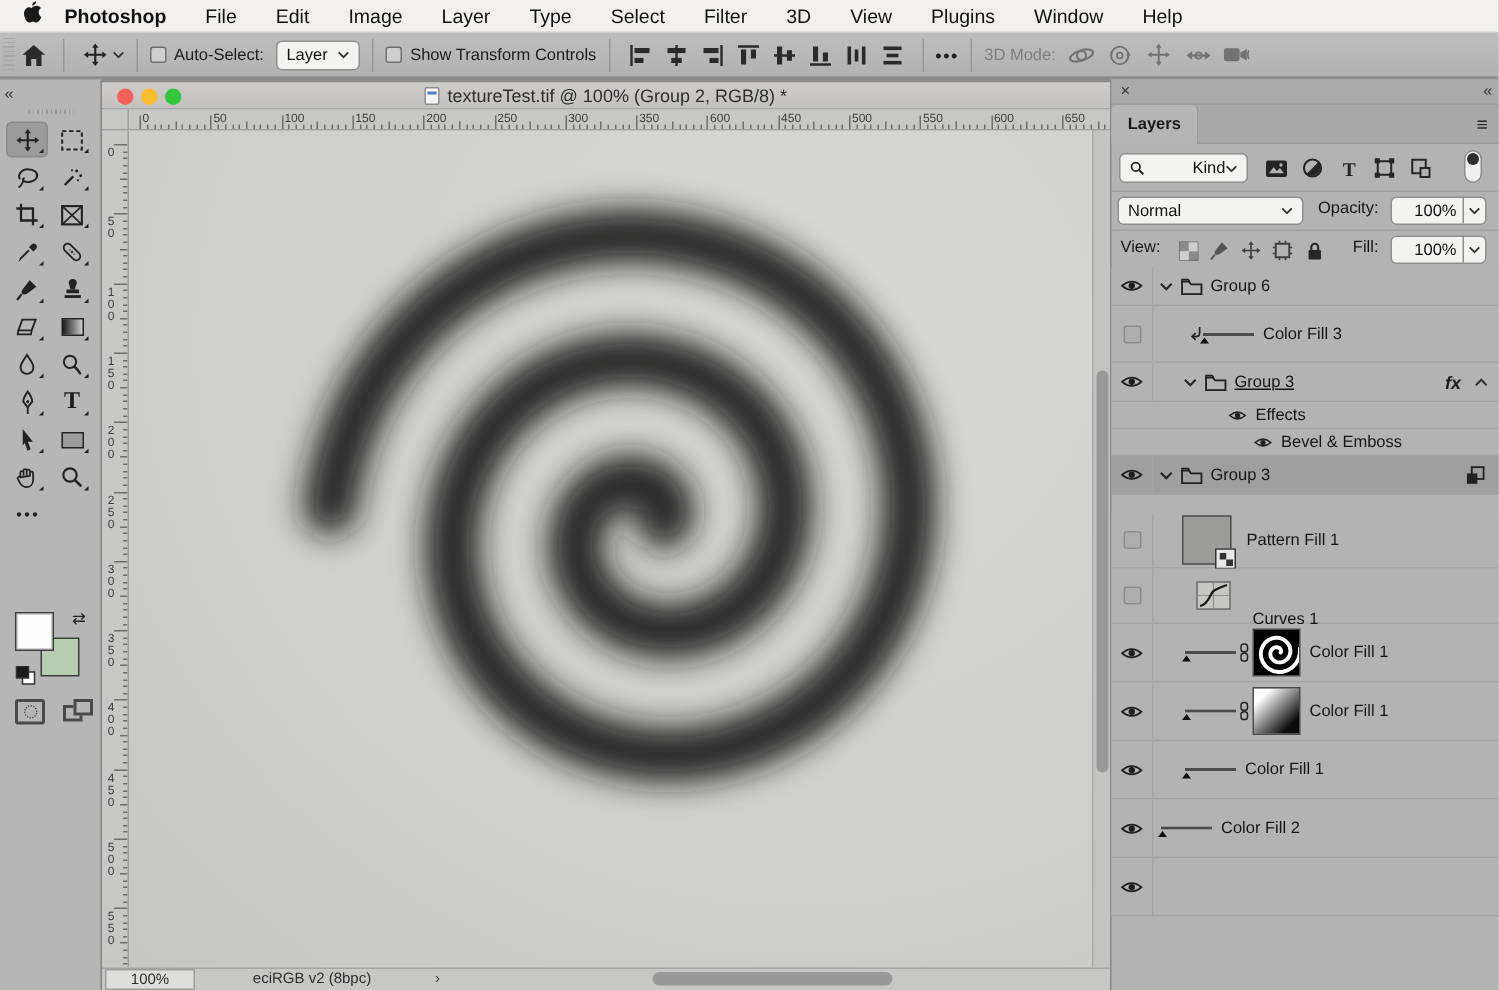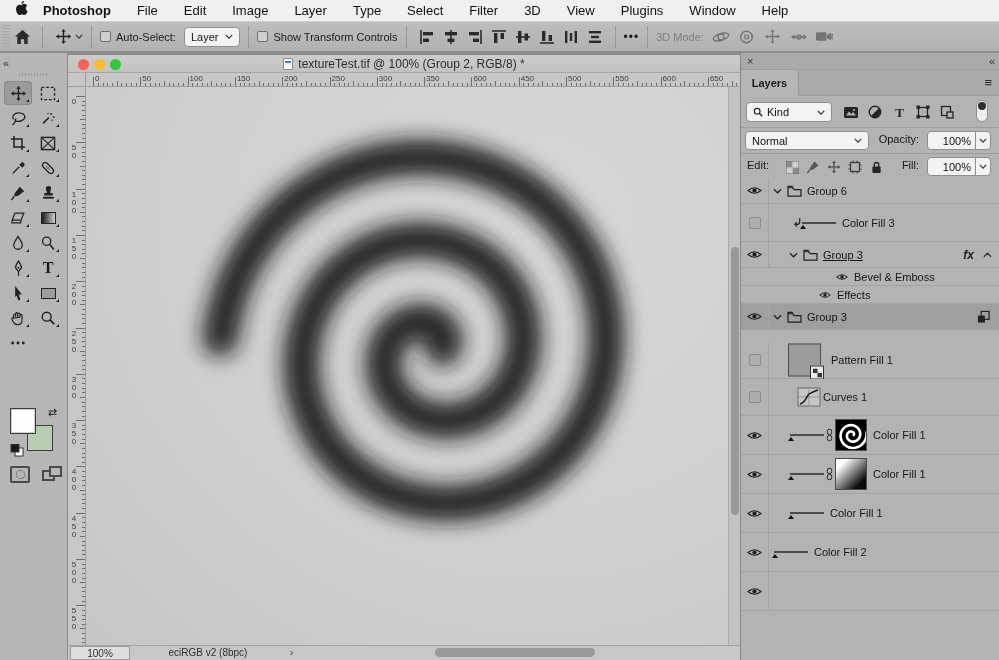--- a/index.html
+++ b/index.html
@@ -72,21 +72,21 @@
   
   #rightpanel { left:740px; top:53px; width:259px; height:607px; background:#b3b3b3; border-left:1px solid #888; font-size:11px; color:#161616; }
   #rp-top { left:0; top:0; width:259px; height:17px; background:#aaa; border-bottom:1px solid #9b9b9b; }
   #rp-close { position:absolute; left:6px; top:2px; font-size:11px; color:#333; }
   #rp-collapse { position:absolute; right:6px; top:2px; font-size:11px; color:#333; letter-spacing:-1px; }
   #rp-tabs { left:0; top:17px; width:259px; height:26px; background:#a9a9a9; border-bottom:1px solid #9b9b9b; }
   #tab-layers { position:absolute; left:0; top:0; width:58px; height:26px; background:#b6b6b6; border-right:1px solid #9b9b9b; border-radius:4px 4px 0 0; text-align:center; line-height:26px; font-weight:bold; color:#1a1a1a; }
   #rp-menu { position:absolute; right:8px; top:5px; font-size:13px; color:#2a2a2a; }
   #rp-filter { left:0; top:43px; width:259px; height:32px; border-bottom:1px solid #9f9f9f; }
   #kind-dd { position:absolute; left:5px; top:6px; width:86px; height:20px; }
-  #kind-dd .lbl { flex:1; }
+  #kind-dd .lbl { flex:1;text-align:right; }
   .f-ico { position:absolute; top:6px; width:20px; height:20px; display:flex; align-items:center; justify-content:center; }
   #pill-toggle { position:absolute; right:12px; top:4px; width:12px; height:22px; background:#efefef; border:1px solid #8d8d8d; border-radius:6px; }
   #pill-toggle::after { content:""; position:absolute; left:1px; top:1px; width:8px; height:8px; border-radius:50%; background:#2e2e2e; }
   #rp-blend { left:0; top:75px; width:259px; height:26px; border-bottom:1px solid #9f9f9f; }
   #blend-dd { position:absolute; left:4px; top:3px; width:124px; height:19px; }
   #blend-dd .lbl { flex:1; }
   .num-dd { position:absolute; width:64px; height:19px; padding:0; }
   .num-dd .val { flex:1; text-align:right; padding-right:4px; }
   .num-dd .cbtn { width:15px; height:100%; border-left:1px solid #8f8f8f; display:flex; align-items:center; justify-content:center; }
   #rp-lock { left:0; top:101px; width:259px; height:26px; border-bottom:1px solid #9f9f9f; }
@@ -850,21 +850,21 @@
       <span class="dd num-dd" id="opacity-dd" style="right:9px; top:3px;">
         <span class="val">100%</span>
         <span class="cbtn" id="op-chev">
             <svg width="8" height="5" viewBox="0 0 10 6">
               <polyline points="1,1 5,5 9,1" fill="none" stroke="#333" stroke-width="1.5"></polyline>
             </svg>
           </span>
       </span>
     </div>
     <div id="rp-lock" class="abs">
-      <span class="rp-label" style="left:6px;">Edit:</span>
+      <span class="rp-label" style="left:6px;">View:</span>
       <span id="lock-icons"><span class="lock-ico" style="left: 42px;">
             <svg width="13" height="13" viewBox="0 0 12 12">
               <rect x="0" y="0" width="6" height="6" fill="#8b8b8b"></rect>
               <rect x="6" y="6" width="6" height="6" fill="#8b8b8b"></rect>
               <rect x="6" y="0" width="6" height="6" fill="#cfcfcf"></rect>
               <rect x="0" y="6" width="6" height="6" fill="#cfcfcf"></rect>
               <rect x="0" y="0" width="12" height="12" fill="none" stroke="#6f6f6f"></rect>
             </svg>
           </span><span class="lock-ico" style="left: 63px;">
             <svg width="14" height="14" viewBox="0 0 18 18">
@@ -965,39 +965,39 @@
             <span class="rc badge-r" style="right: 8px;">
               <svg width="9" height="6" viewBox="0 0 10 6">
                 <polyline points="1,5 5,1 9,5" fill="none" stroke="#333" stroke-width="1.5"></polyline>
               </svg>
             </span>
           </div>
         </div>
         <div class="lrow" style="height: 18px;">
           <div class="eyecell" style="border-right: none;"></div>
           <div class="rowc">
+            <span class="rc" style="left: 50px;">
+              <svg width="12" height="9" viewBox="0 0 16 12">
+                <path d="M1 6 Q8 0 15 6 Q8 12 1 6 Z" fill="none" stroke="#1f1f1f" stroke-width="1.3"></path>
+                <circle cx="8" cy="6" r="2.3" fill="#1f1f1f"></circle>
+              </svg>
+            </span>
+            <span class="rc lname" style="left: 68px;">Effects</span>
+          </div>
+        </div>
+        <div class="lrow" style="height: 18px;">
+          <div class="eyecell" style="border-right: none;"></div>
+          <div class="rowc">
             <span class="rc" style="left: 67px;">
               <svg width="12" height="9" viewBox="0 0 16 12">
                 <path d="M1 6 Q8 0 15 6 Q8 12 1 6 Z" fill="none" stroke="#1f1f1f" stroke-width="1.3"></path>
                 <circle cx="8" cy="6" r="2.3" fill="#1f1f1f"></circle>
               </svg>
             </span>
             <span class="rc lname" style="left: 85px;">Bevel &amp; Emboss</span>
-          </div>
-        </div>
-        <div class="lrow" style="height: 18px;">
-          <div class="eyecell" style="border-right: none;"></div>
-          <div class="rowc">
-            <span class="rc" style="left: 50px;">
-              <svg width="12" height="9" viewBox="0 0 16 12">
-                <path d="M1 6 Q8 0 15 6 Q8 12 1 6 Z" fill="none" stroke="#1f1f1f" stroke-width="1.3"></path>
-                <circle cx="8" cy="6" r="2.3" fill="#1f1f1f"></circle>
-              </svg>
-            </span>
-            <span class="rc lname" style="left: 68px;">Effects</span>
           </div>
         </div>
         <div class="lrow sel" style="height: 26px;">
           <div class="eyecell">
             <span>
               <svg width="15" height="11" viewBox="0 0 16 12">
                 <path d="M1 6 Q8 0 15 6 Q8 12 1 6 Z" fill="none" stroke="#1f1f1f" stroke-width="1.3"></path>
                 <circle cx="8" cy="6" r="2.3" fill="#1f1f1f"></circle>
               </svg>
             </span>
@@ -1048,21 +1048,21 @@
           <div class="rowc">
             <span class="rc" style="left: 28px;">
               <span style="display:inline-block;">
                 <svg width="24" height="20" viewBox="0 0 24 20">
       <rect x="1" y="1" width="22" height="18" fill="#c6c6c4" stroke="#6a6a6a"></rect>
       <path d="M1 10 H23 M12 1 V19" stroke="#8e8e8e" stroke-width="0.8"></path>
       <path d="M3 17 C9 16 10 8 12 7 C15 5 18 4 21 3" fill="none" stroke="#1a1a1a" stroke-width="1.5"></path>
                 </svg>
               </span>
             </span>
-            <span class="rc lname" style="left: 54px;">Curves 1</span>
+            <span class="rc lname" style="left: 66px; margin-top: 16px;">Curves 1</span>
           </div>
         </div>
         <div class="lrow" style="height: 39px;">
           <div class="eyecell">
             <span>
               <svg width="15" height="11" viewBox="0 0 16 12">
                 <path d="M1 6 Q8 0 15 6 Q8 12 1 6 Z" fill="none" stroke="#1f1f1f" stroke-width="1.3"></path>
                 <circle cx="8" cy="6" r="2.3" fill="#1f1f1f"></circle>
               </svg>
             </span>

